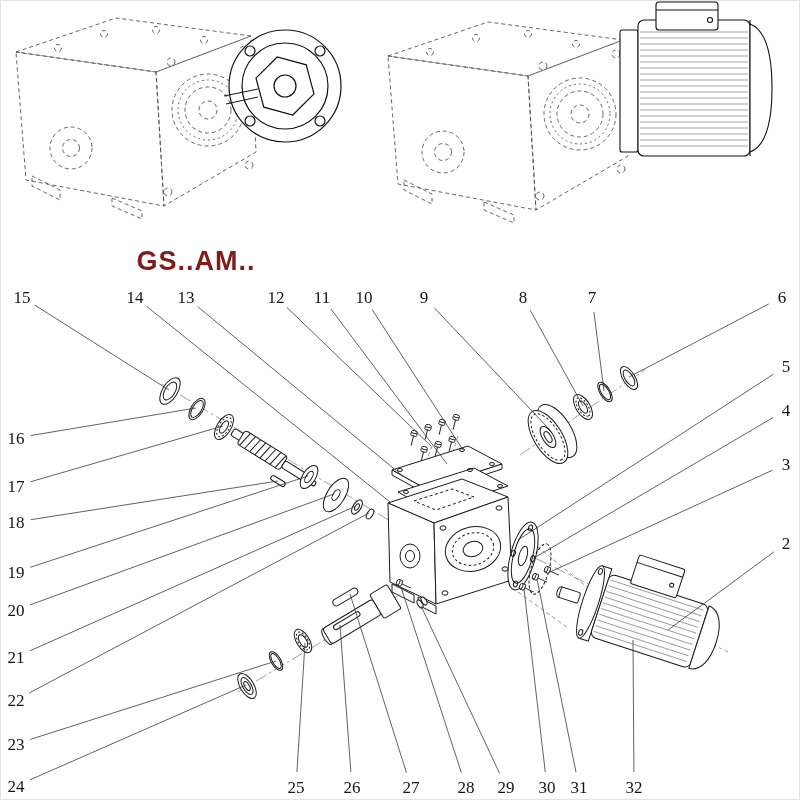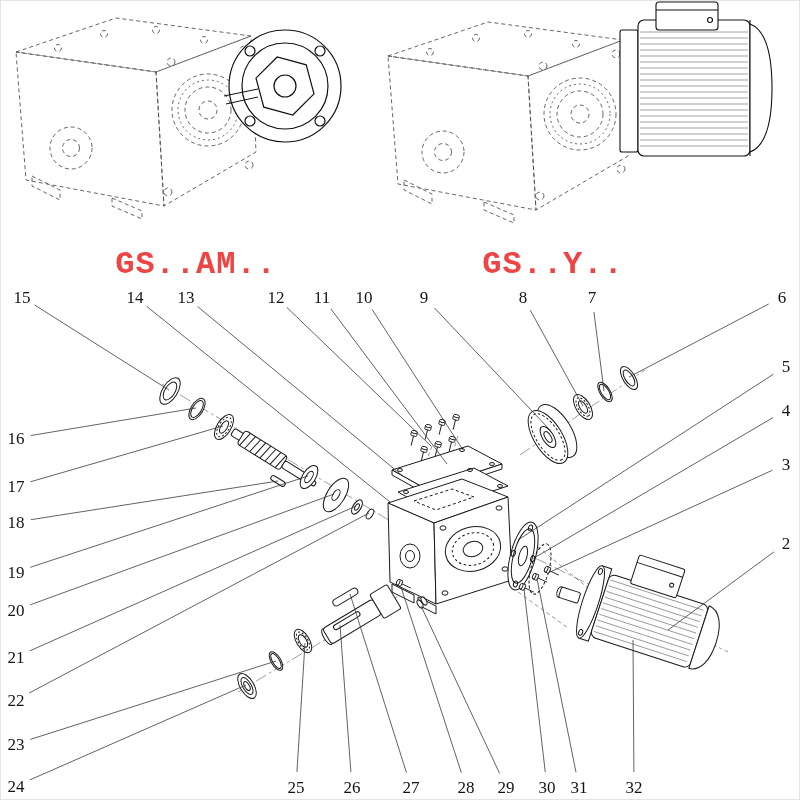--- a/index.html
+++ b/index.html
@@ -1,21 +1,21 @@
 <!DOCTYPE html>
 <html><head>
 <meta charset="utf-8">
 <style>
   *{margin:0;padding:0;box-sizing:border-box}
   html,body{width:800px;height:800px;background:#fff}
   body{font-family:"Liberation Serif",serif}
   #stage{position:relative;width:800px;height:800px;background:#fff;box-shadow:inset 0 0 0 1px #e4e4e4;overflow:hidden}
   #art{position:absolute;left:0;top:0}
-  .variant-label{position:absolute;transform:translateX(-50%);font-family:Liberation Mono, monospace;
-    font-weight:700;font-size:32px;letter-spacing:1px;color:#ef4444;white-space:nowrap}
+  .variant-label{position:absolute;transform:translateX(-50%);font-family:Liberation Sans, sans-serif;
+    font-weight:700;font-size:27px;letter-spacing:1px;color:#7f1d1d;white-space:nowrap}
   .callout{font-family:"Liberation Serif",serif;font-size:17px;fill:#141414;text-anchor:middle}
   .leader{stroke:#3a3a3a;stroke-width:.8}
   .phantom{stroke:#777;stroke-width:.7;fill:none;stroke-dasharray:12 3 3 3}
   .dashline{stroke:#666;stroke-width:.7;fill:none;stroke-dasharray:4 3}
 </style>
 </head>
 <body>
 
 <div id="stage">
 
@@ -317,14 +317,13 @@
         <line x1="545.2692138293161" y1="772.1001886175909" x2="524" y2="589" class="leader"></line>
         <text x="547" y="793" class="callout">30</text>
         <line x1="576.0310750409227" y1="772.2967525836171" x2="537" y2="579" class="leader"></line>
         <text x="579" y="793" class="callout">31</text>
         <line x1="633.8979615446636" y1="772.0003470655607" x2="633" y2="640" class="leader"></line>
         <text x="634" y="793" class="callout">32</text>
       </g>
   </svg>
 
   <div class="variant-label" style="left:196px;top:246px">GS..AM..</div>
-  <div class="variant-label" style="left:553px;top:246px">GS..Y..</div>
 </div>
 
 </body></html>

